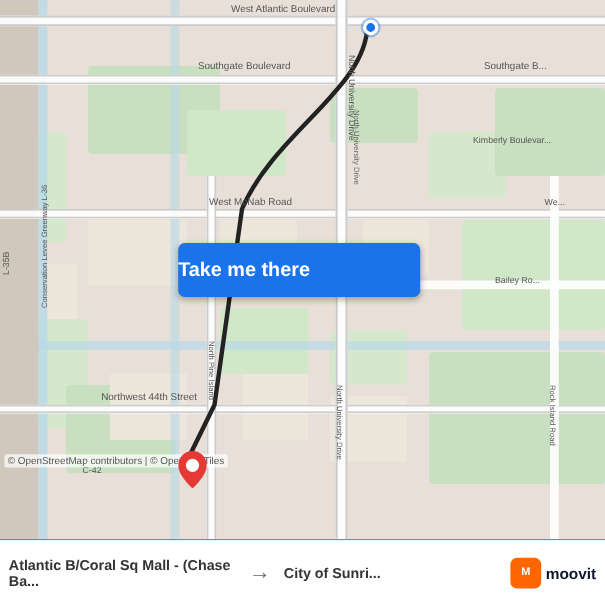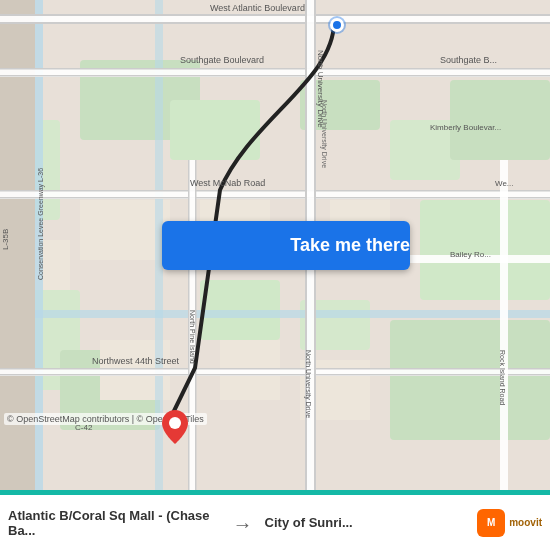--- a/index.html
+++ b/index.html
@@ -11,27 +11,27 @@
       height: 490px;
       overflow: hidden;
       background: #c4b5fd;
     }
 
     
     .take-me-there-btn {
       position: absolute;
       top: 221px;
       left: 162px;
-      width: 248px;
+      width: 220px;
       height: 49px;
       background: #1a73e8;
       border-radius: 6px;
       display: flex;
       align-items: center;
-      justify-content: flex-end;
+      justify-content: flex-start;
       cursor: pointer;
       border: none;
       box-shadow: 0 2px 6px rgba(0,0,0,0.3);
       z-index: 10;
     }
 
     .take-me-there-btn span {
       color: white;
       font-size: 18px;
       font-weight: bold;
@@ -67,21 +67,21 @@
     
     #bottom-bar {
       position: absolute;
       bottom: 0;
       left: 0;
       width: 550px;
       height: 60px;
       background: white;
       display: flex;
       align-items: center;
-      border-top: 5px solid #14b8a6;
+      border-top: 1px solid #14b8a6;
       padding: 0 8px;
     }
 
     .bottom-left {
       flex: 1;
       display: flex;
       flex-direction: column;
       justify-content: center;
     }
 
@@ -124,23 +124,23 @@
       border-radius: 6px;
       display: flex;
       align-items: center;
       justify-content: center;
       color: white;
       font-size: 10px;
       font-weight: bold;
     }
 
     .moovit-text {
-      font-size: 10px;
-      font-weight: bold;
-      color: #a16207;
+      font-size: 14px;
+      font-weight: bold;
+      color: #0f172a;
     }
 
     .copyright {
       position: absolute;
       bottom: 65px;
       left: 4px;
       font-size: 9px;
       color: #555;
       background: rgba(255,255,255,0.7);
       padding: 1px 3px;

